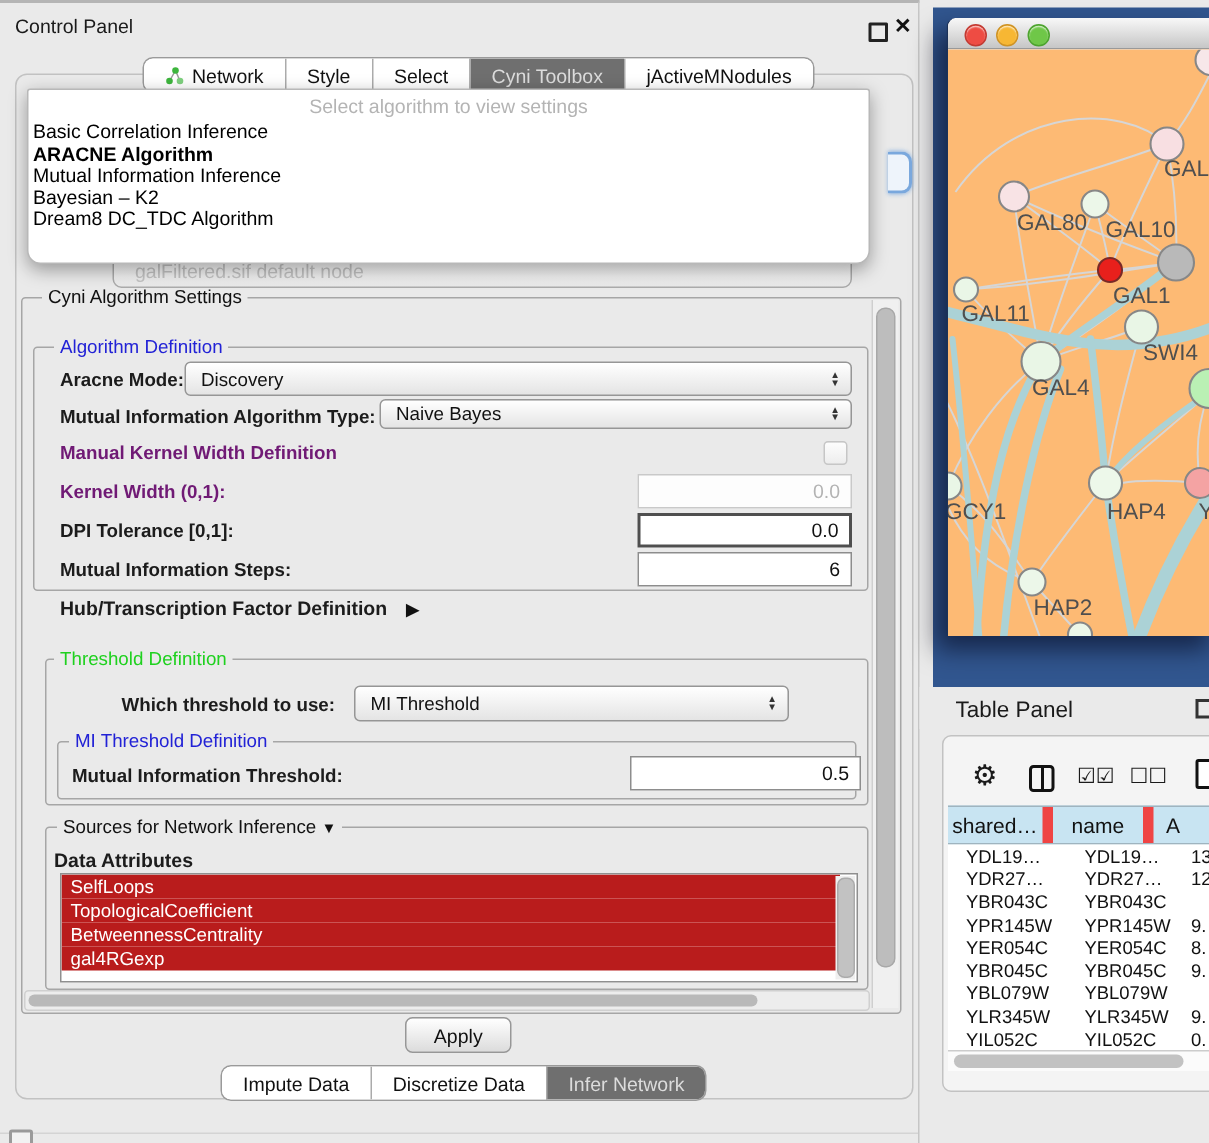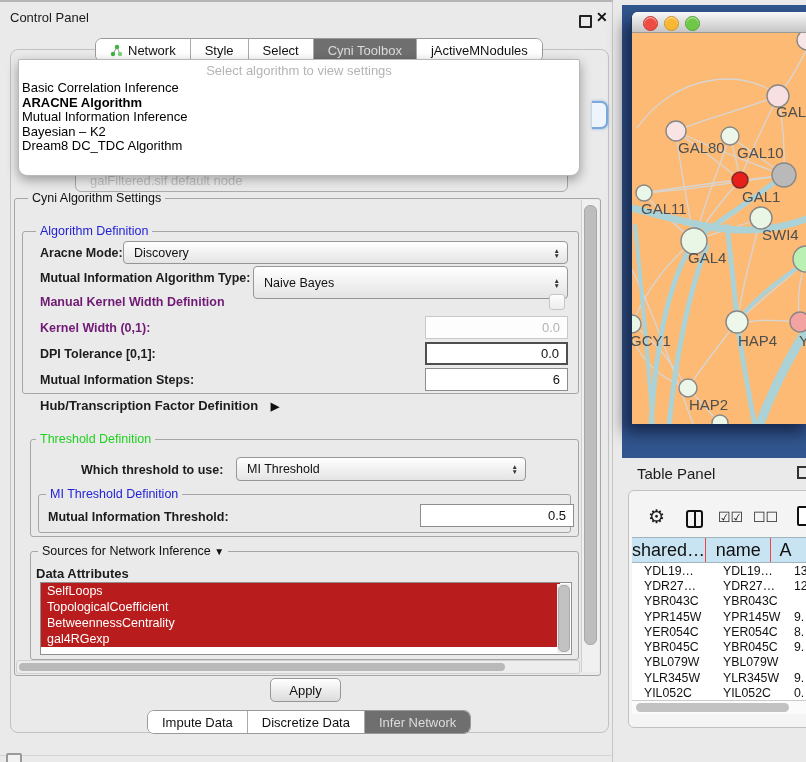--- a/index.html
+++ b/index.html
@@ -86,21 +86,21 @@
   #tp-widget{position:absolute;left:628px;top:490px;width:184px;height:236px;background:#f4f4f4;border:1px solid #c2c2c2;border-radius:6px;}
   .ticon{position:absolute;top:508px;color:#1a1a1a;}
   #gear-icon{left:648px;font-size:19px;top:505px;}
   #cols-icon{left:686px;top:510px;width:13px;height:14px;border:2px solid #111;border-radius:3px;}
   #cols-icon:after{content:"";position:absolute;left:5.5px;top:0;width:2px;height:14px;background:#111;}
   #checks-icon{left:718px;top:509px;font-size:14px;letter-spacing:0px;}
   #squares-icon{left:753px;top:509px;font-size:14px;}
   #doc-icon{left:797px;top:506px;width:12px;height:16px;border:2px solid #111;border-radius:2px;background:#fff;}
   #tbl{position:absolute;left:632px;top:537px;width:200px;}
   #tbl-head{display:flex;height:24px;background:#c8e4f2;border-top:1px solid #9fb4bf;border-bottom:1px solid #9fb4bf;}
-  .th{font-size:18px;color:#111;display:flex;align-items:center;justify-content:center;border-right:1px solid #ef4444;box-sizing:border-box;}
+  .th{font-size:14px;color:#111;display:flex;align-items:center;justify-content:center;border-right:7px solid #ef4444;box-sizing:border-box;}
   .th.c0{width:79px;}.th.c1{width:77px;}.th.c2{width:70px;justify-content:flex-start;padding-left:8px;}
   #tbl-body{background:#fff;width:226px;height:138px;overflow:hidden;}
   .trow{display:flex;height:15.3px;align-items:center;}
   .tc{font-size:12.3px;color:#111;white-space:nowrap;overflow:hidden;}
   .tc.c0{width:67px;padding-left:12px;}.tc.c1{width:65px;padding-left:12px;}.tc.c2{width:60px;padding-left:6px;}
   #tbl-hscroll{position:absolute;left:632px;top:700px;width:178px;height:13px;background:#fbfbfb;border-top:1px solid #ccc;}
   #tbl-hthumb{position:absolute;left:4px;top:2px;width:153px;height:9px;background:#c2c2c2;border-radius:5px;}
   #lp-bottomline{position:absolute;left:0;top:753px;width:612px;height:1px;background:#d4d4d4;}
 </style>
 </head>
@@ -171,21 +171,21 @@
     <span class="lbl" style="left:40px;top:244px;">Aracne Mode:</span>
     <div class="combo" style="left:123px;top:239px;width:445px;height:23px;">
       <span>Discovery</span>
       <span class="stp">
           <span>▲</span>
           <span>▼</span>
         </span>
     </div>
 
     <span class="lbl" style="left:40px;top:269px;">Mutual Information Algorithm Type:</span>
-    <div class="combo" style="left:253px;top:264px;width:315px;height:33px;">
+    <div class="combo" style="left:253px;top:264px;width:315px;height:20px;">
       <span>Naive Bayes</span>
       <span class="stp">
           <span>▲</span>
           <span>▼</span>
         </span>
     </div>
 
     <span class="lbl dis" style="left:40px;top:293px;">Manual Kernel Width Definition</span>
     <span id="mkw-check"></span>
 

